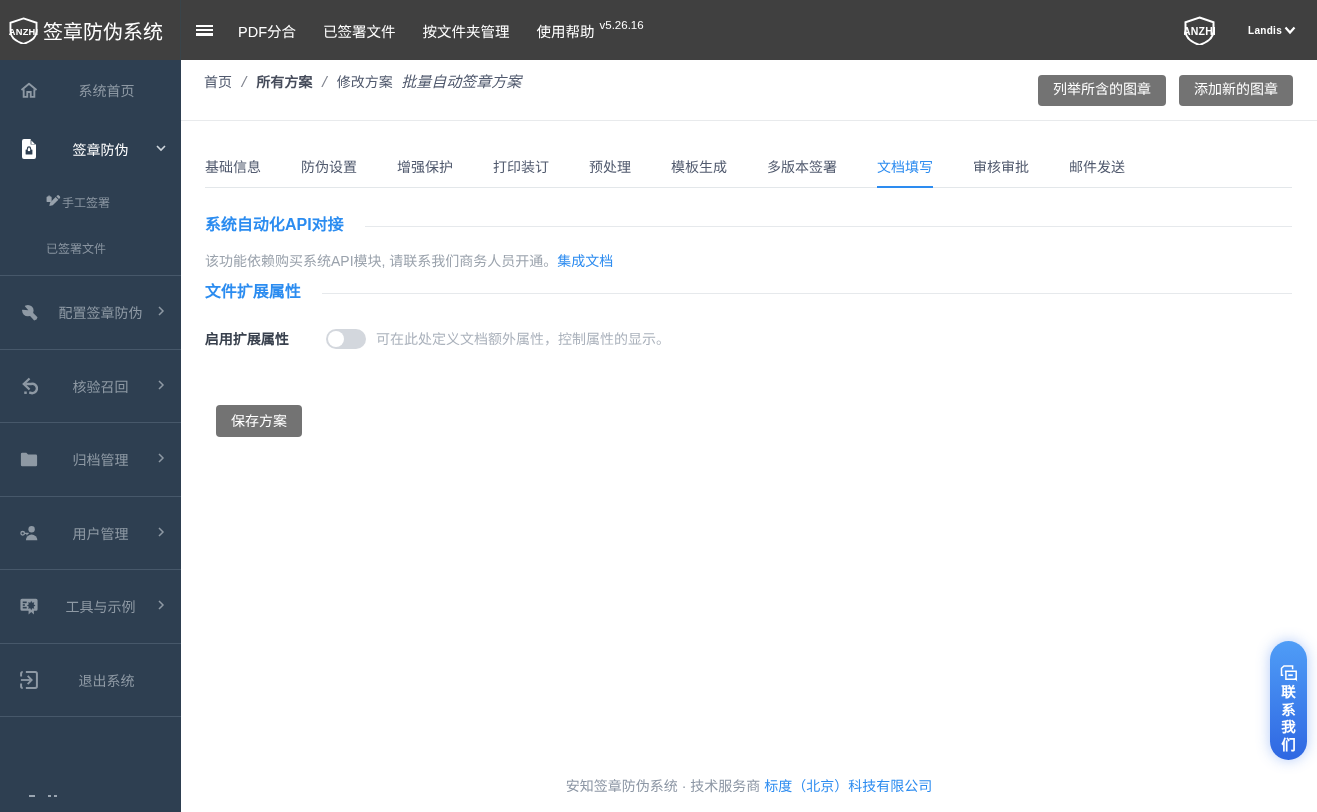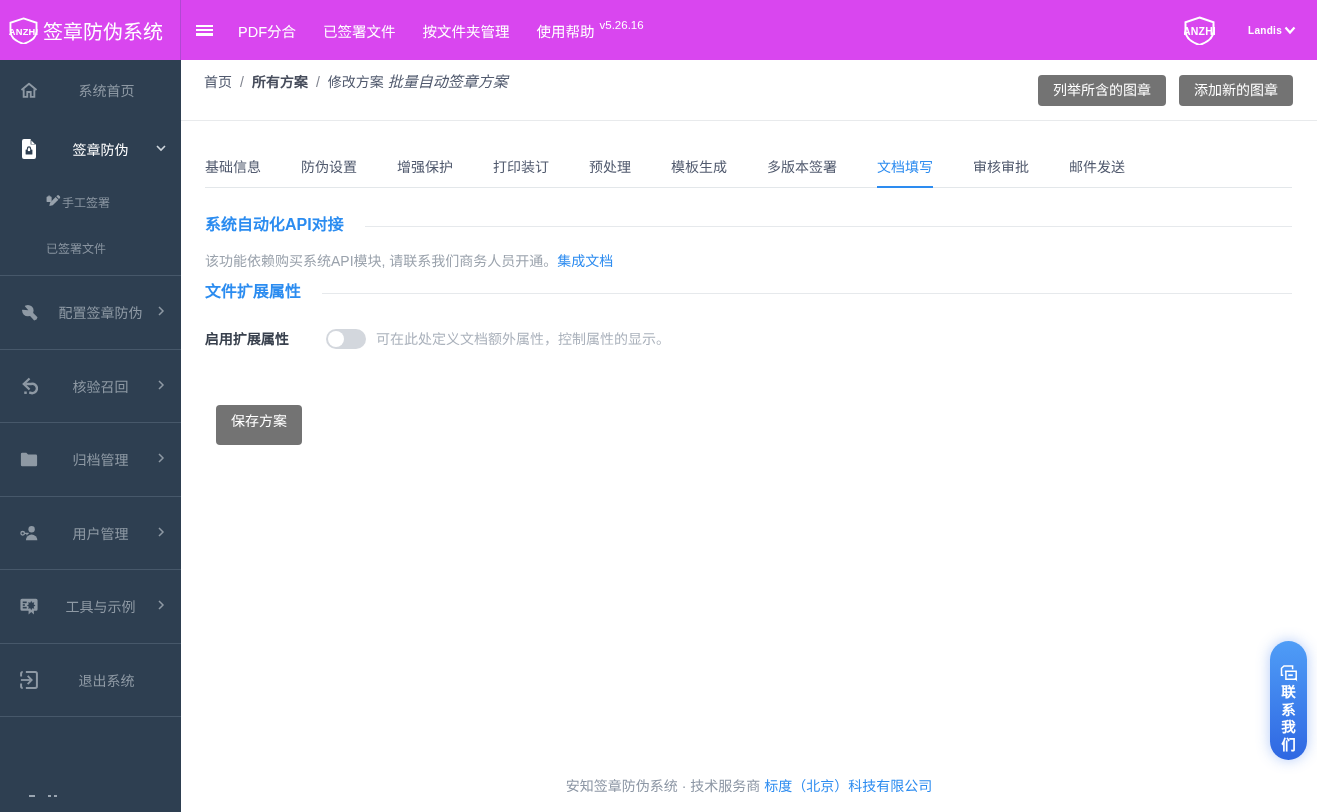--- a/index.html
+++ b/index.html
@@ -1,21 +1,21 @@
 <!DOCTYPE html>
 <html lang="zh-CN"><head>
 <meta charset="utf-8">
 <title>签章防伪系统</title>
 <style>
 * { margin:0; padding:0; box-sizing:border-box; }
 html,body { width:1317px; height:812px; overflow:hidden; background:#fff;
   font-family:"Liberation Sans", sans-serif; }
 
 #topbar { position:fixed; left:0; top:0; width:1317px; height:60px; overflow:hidden;
-  background:#d946ef; color:#fff; display:flex; align-items:center; z-index:10; }
+  background:#404040; color:#fff; display:flex; align-items:center; z-index:10; }
 #brand { width:181px; height:60px; display:flex; align-items:center; padding-left:9px; flex:0 0 auto; }
 #brand .btxt { font-size:20px; color:#fff; margin-left:5px; letter-spacing:0px; white-space:nowrap; }
 #burger { margin-left:15px; width:17px; height:11px; display:flex; flex-direction:column; justify-content:space-between; cursor:pointer; }
 #burger div { height:2.6px; background:#fff; }
 #topnav { display:flex; align-items:center; font-size:14.5px; }
 #topnav .tn { margin-left:27px; white-space:nowrap; }
 #topnav .tn:first-child { margin-left:25px; }
 #topnav sup { font-size:11.5px; margin-left:5px; position:relative; top:-2px;text-align:right; }
 #topright { margin-left:auto; display:flex; align-items:center; padding-right:20px; }
 #topright .uname { font-size:10px; font-weight:bold; margin-left:33px; letter-spacing:.3px; }
@@ -29,21 +29,21 @@
 .mi.g2 { height:72.5px; }
 .mi .ic { width:18px; height:20px; margin-right:8px; display:flex; align-items:center; justify-content:center; flex:0 0 auto; }
 .mi .lbl { flex:1; }
 .mi .arr { color:#8e99a4; flex:0 0 auto; }
 .mi.on { color:#fff; }
 .sub { padding-bottom:5px; }
 .sub .si { height:46px; display:flex; align-items:center; padding-left:46px; color:#8994a0; font-size:12px; }
 .sub .si .pic { margin-right:1px; display:flex; }
 
 #main { position:fixed; left:181px; top:60px; width:1136px; height:752px; background:#fff; }
-#hdr { height:61px; border-bottom:1px solid #e8eaec; display:flex; padding:0 24px 0 23px; position:relative; }
+#hdr { height:61px; border-bottom:1px solid #e8eaec; display:flex; padding:0 24px 0 23px; position:relative;font-family:Liberation Mono, monospace; }
 #crumb { font-size:14px; color:#515a6e; padding-top:10px; }
 #crumb .sep { margin:0 8px; color:#80848f; }
 #crumb b { color:#464c5b; }
 #crumb .it { font-style:italic; font-size:15px; }
 #hbtns { margin-left:auto; display:flex; align-items:center; gap:13px; padding-top:1px; }
 .btn { background:#737373; color:#fff; font-size:14px; height:31px; line-height:31px;
   padding:0 15px; border-radius:4px; white-space:nowrap; font-family:inherit; border:none; }
 
 #tabs { margin:0 25px 0 24px; padding-top:35px; border-bottom:1px solid #e3e7ea; display:flex; }
 #tabs .tab { font-size:14px; color:#515a6e; margin-right:40px; padding-bottom:11px; position:relative; white-space:nowrap; }
@@ -56,21 +56,21 @@
 #sec1 { margin-top:23px; }
 .desc { margin:15px 25px 0 24px; font-size:14px; color:#9ba3ad; }
 .desc a { color:#2d8cf0; text-decoration:none; }
 #sec2 { margin-top:8px; }
 .formrow { margin:25px 25px 0 24px; display:flex; align-items:center; }
 .formrow .flab { font-size:14px; font-weight:bold; color:#38404d; width:121px; }
 .switch { width:40px; height:20px; border-radius:10px; background:#d3d7dd; position:relative; flex:0 0 auto; margin-top:2px; }
 .switch .knob { position:absolute; left:2px; top:2px; width:16px; height:16px; border-radius:50%; background:#fff; }
 .formrow .hint { margin-left:10px; font-size:14px; color:#abb2bc; }
 .saverow { margin:56px 0 0 35px; }
-.btn.save { padding:0 15px; height:40px; line-height:32px; }
+.btn.save { padding:0 15px; height:32px; line-height:32px; }
 
 #foot { position:absolute; left:0; right:0; top:715px; text-align:center; font-size:14px; color:#8d97a5; }
 #foot a { color:#2d8cf0; text-decoration:none; }
 
 #contact { position:fixed; right:10px; bottom:52px; width:37px; height:119px; border-radius:19px;
   background:linear-gradient(180deg,#4f9df7 0%,#2f67e2 100%);
   box-shadow:0 0 14px rgba(88,140,240,.45);
   display:flex; flex-direction:column; align-items:center; color:#fff; z-index:20; }
 #contact .cic { margin-top:23px; }
 #contact .cch { font-size:14.5px; font-weight:bold; line-height:17.5px; margin-top:1px; }

